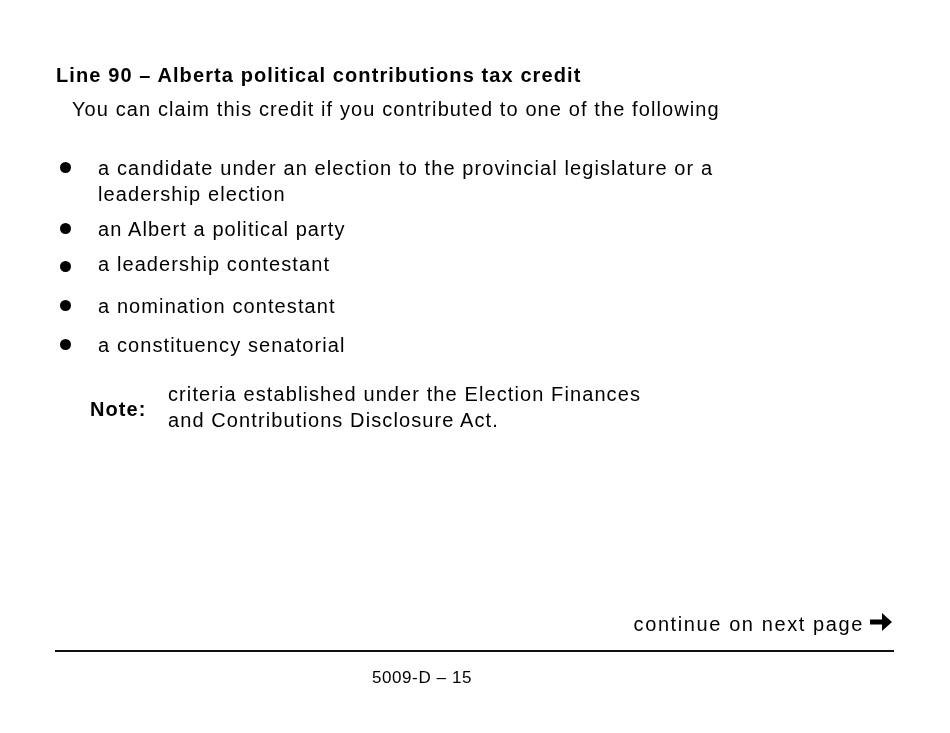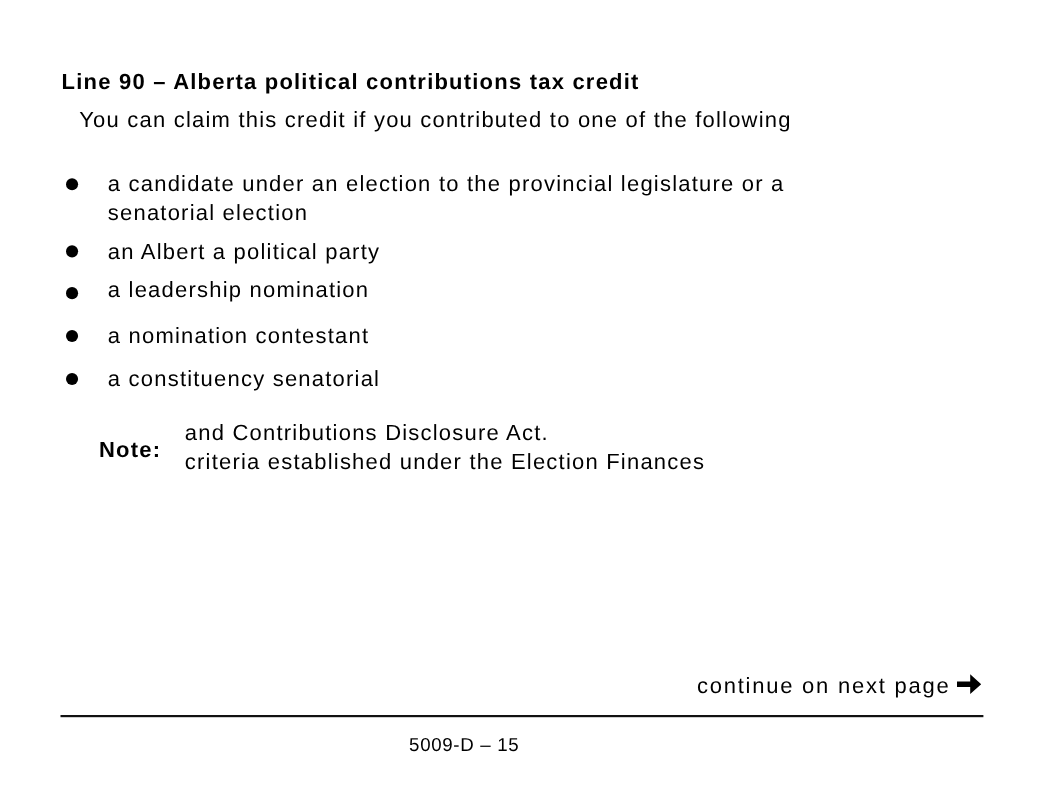--- a/index.html
+++ b/index.html
@@ -54,49 +54,49 @@
 <div class="heading">Line 90 – Alberta political contributions tax credit</div>
 
 <div class="intro">
   <div>You can claim this credit if you contributed to one of the following</div>
 </div>
 
 <div class="bullet" style="top:155px;">
   <span class="dot"></span>
   <div class="text">
     <div>a candidate under an election to the provincial legislature or a</div>
-    <div>senatorial election</div>
+    <div>leadership election</div>
   </div>
 </div>
 
 <div class="bullet" style="top:216px;">
   <span class="dot"></span>
   <div class="text">an Albert a political party</div>
 </div>
 
 <div class="bullet" style="top:251px;">
   <span class="dot" style="top:10px;"></span>
-  <div class="text">a leadership nomination</div>
+  <div class="text">a leadership contestant</div>
 </div>
 
 <div class="bullet" style="top:293px;">
   <span class="dot"></span>
   <div class="text">a nomination contestant</div>
 </div>
 
 <div class="bullet" style="top:332px;">
   <span class="dot"></span>
   <div class="text">a constituency senatorial</div>
 </div>
 
 <div class="note">
   <span class="label">Note:</span>
   <div class="body">
+    <div>criteria established under the Election Finances</div>
     <div>and Contributions Disclosure Act.</div>
-    <div>criteria established under the Election Finances</div>
   </div>
 </div>
 
 <div class="continue">
   <span>continue on next page</span>
   <svg width="26" height="22" viewBox="0 0 26 22">
     <path d="M2 8.5 H14 V2 L24 11 L14 20 V13.5 H2 Z" fill="#000"></path>
   </svg>
 </div>
 

